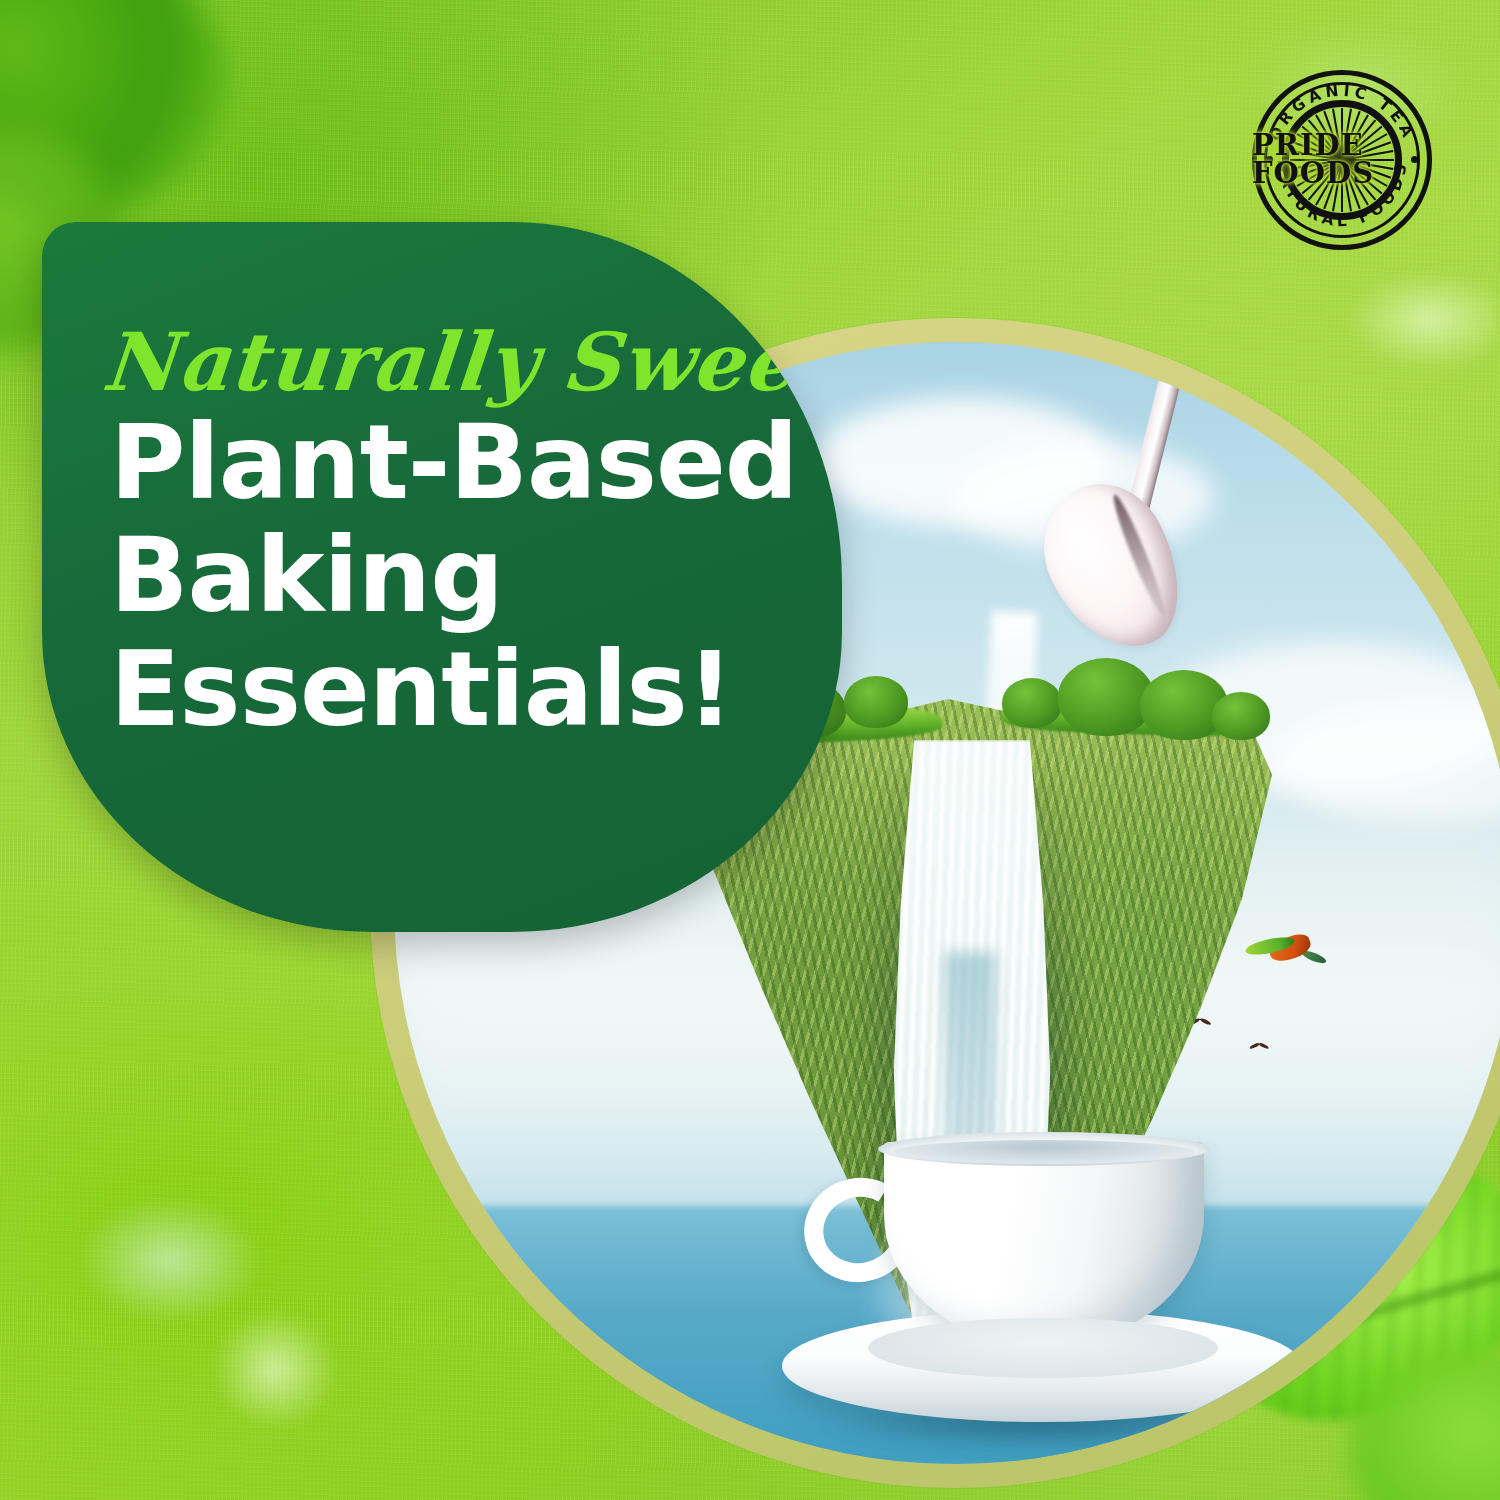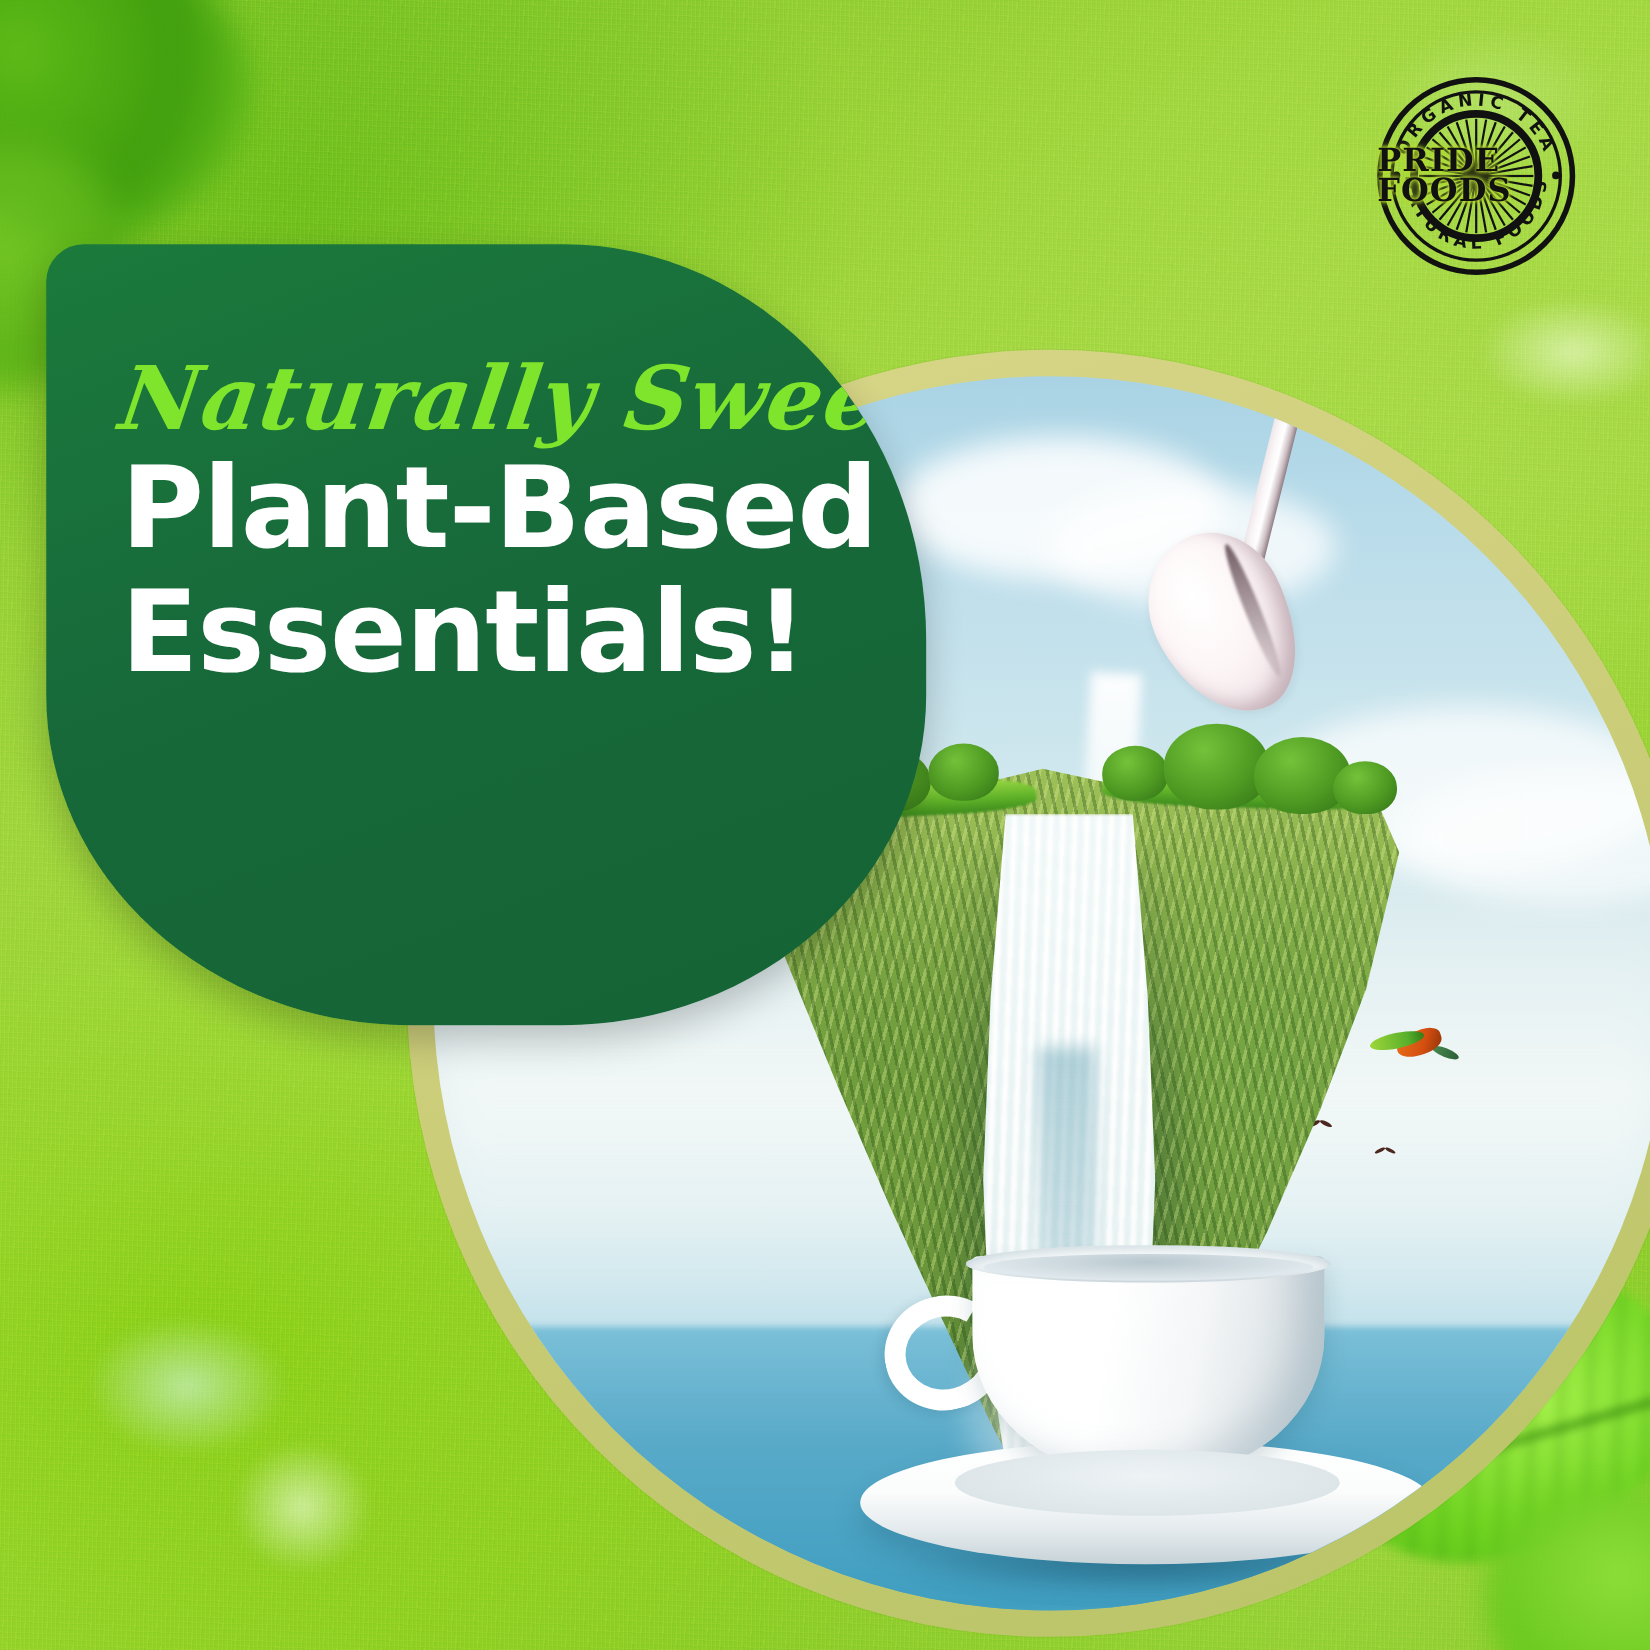--- a/index.html
+++ b/index.html
@@ -443,20 +443,21 @@
     </div>
 
   </div>
 </div>
 
 <div class="panel">
   <div class="panel-inner">
     <div class="script">Naturally Sweet,</div>
     <div class="headline">
       <span>Plant-Based</span>
+      <span>Baking</span>
       <span>Essentials!</span>
     </div>
   </div>
 </div>
 
 <div class="logo">
   <div class="logo-outer"></div>
   <div class="logo-mid"></div>
 
   <svg class="arc-text" viewBox="0 0 180 180">

